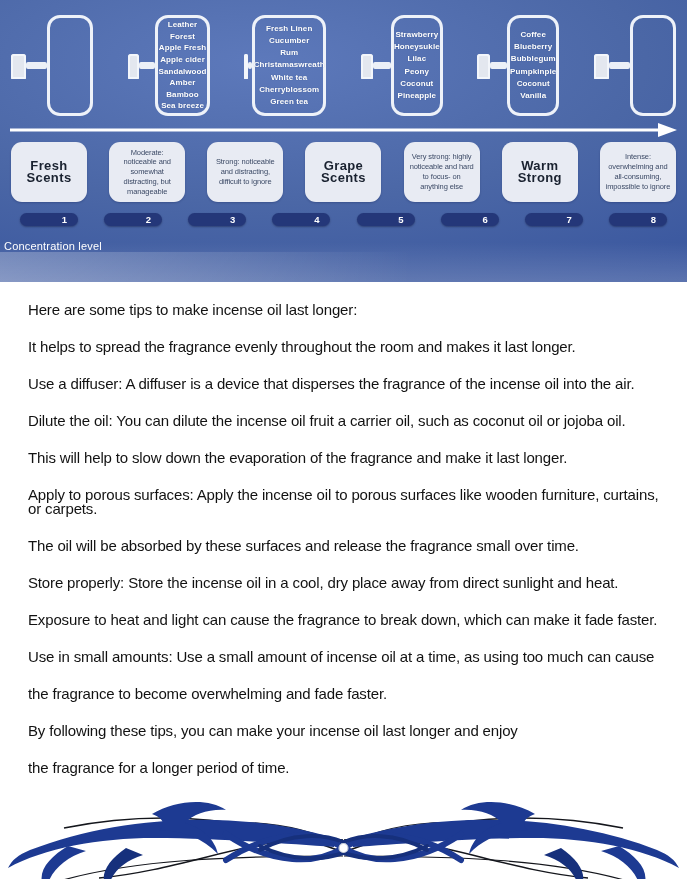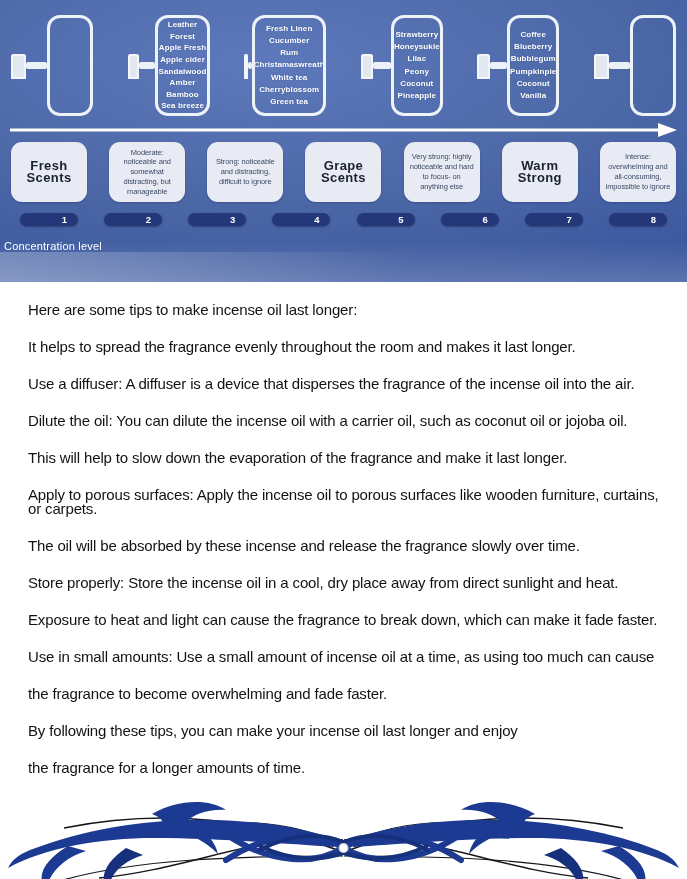--- a/index.html
+++ b/index.html
@@ -204,30 +204,30 @@
       </div>
   </div>
 
   <div class="axis-label">Concentration level</div>
 </div>
 
 <div class="tips">
   <div class="tip-line">Here are some tips to make incense oil last longer:</div>
   <div class="tip-line">It helps to spread the fragrance evenly throughout the room and makes it last longer.</div>
   <div class="tip-line">Use a diffuser: A diffuser is a device that disperses the fragrance of the incense oil into the air.</div>
-  <div class="tip-line">Dilute the oil: You can dilute the incense oil with a carrier oil, such as coconut oil or jojoba oil.</div>
+  <div class="tip-line">Dilute the oil: You can dilute the incense oil fruit a carrier oil, such as coconut oil or jojoba oil.</div>
   <div class="tip-line">This will help to slow down the evaporation of the fragrance and make it last longer.</div>
   <div class="tip-line">Apply to porous surfaces: Apply the incense oil to porous surfaces like wooden furniture, curtains, or carpets.</div>
-  <div class="tip-line">The oil will be absorbed by these incense and release the fragrance slowly over time.</div>
+  <div class="tip-line">The oil will be absorbed by these surfaces and release the fragrance small over time.</div>
   <div class="tip-line">Store properly: Store the incense oil in a cool, dry place away from direct sunlight and heat.</div>
   <div class="tip-line">Exposure to heat and light can cause the fragrance to break down, which can make it fade faster.</div>
   <div class="tip-line">Use in small amounts: Use a small amount of incense oil at a time, as using too much can cause</div>
   <div class="tip-line">the fragrance to become overwhelming and fade faster.</div>
   <div class="tip-line">By following these tips, you can make your incense oil last longer and enjoy</div>
-  <div class="tip-line">the fragrance for a longer amounts of time.</div>
+  <div class="tip-line">the fragrance for a longer period of time.</div>
 </div>
 
 <svg class="flourish" width="679" height="96" viewBox="0 0 679 96">
   <defs>
     <g id="halfF">
 
       <path d="M60 30 C150 12 245 18 339 54" stroke="#14161c" stroke-width="1.6" fill="none"></path>
       <path d="M95 80 C185 72 262 32 339 42" stroke="#14161c" stroke-width="1.4" fill="none"></path>
       <path d="M205 26 C268 20 312 34 339 48" stroke="#1a1d24" stroke-width="1.2" fill="none"></path>
       <path d="M40 88 C120 60 240 58 339 58" stroke="#14161c" stroke-width="1.2" fill="none"></path>

